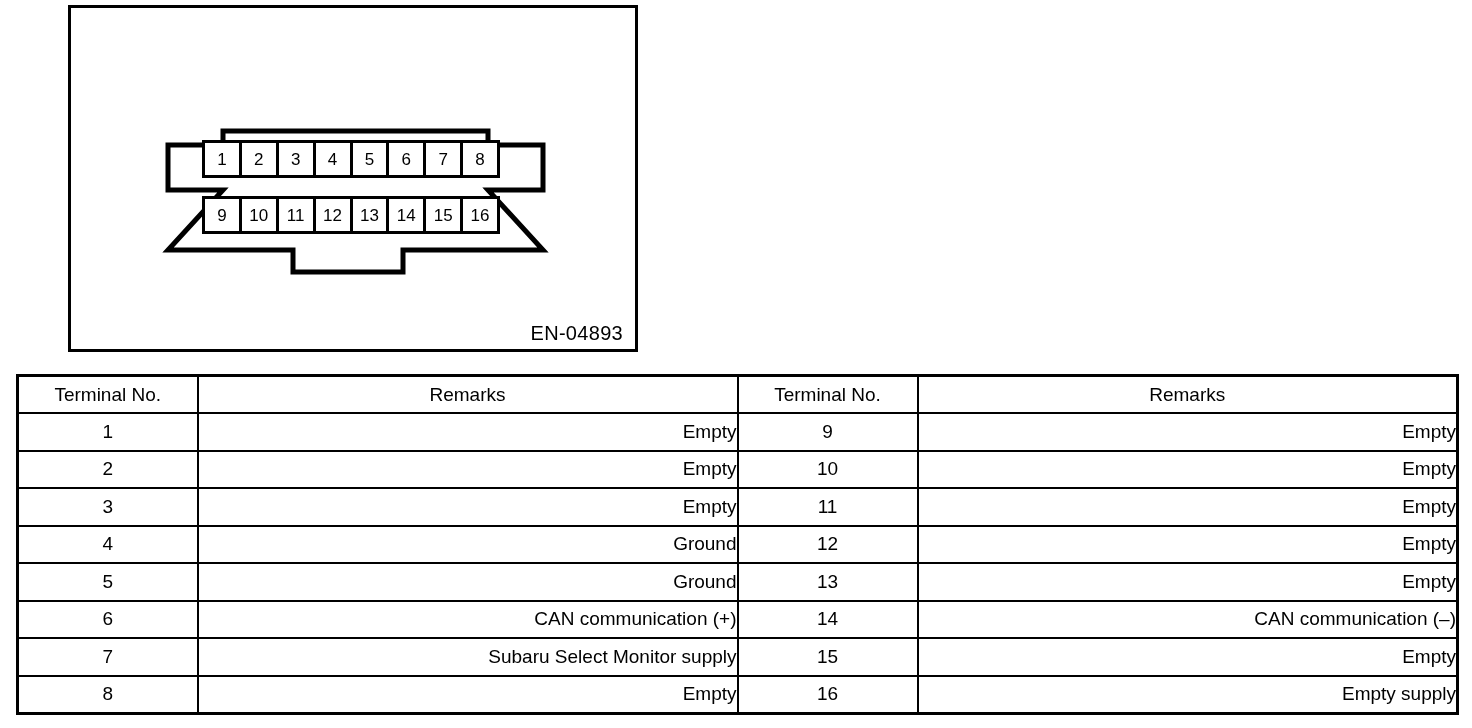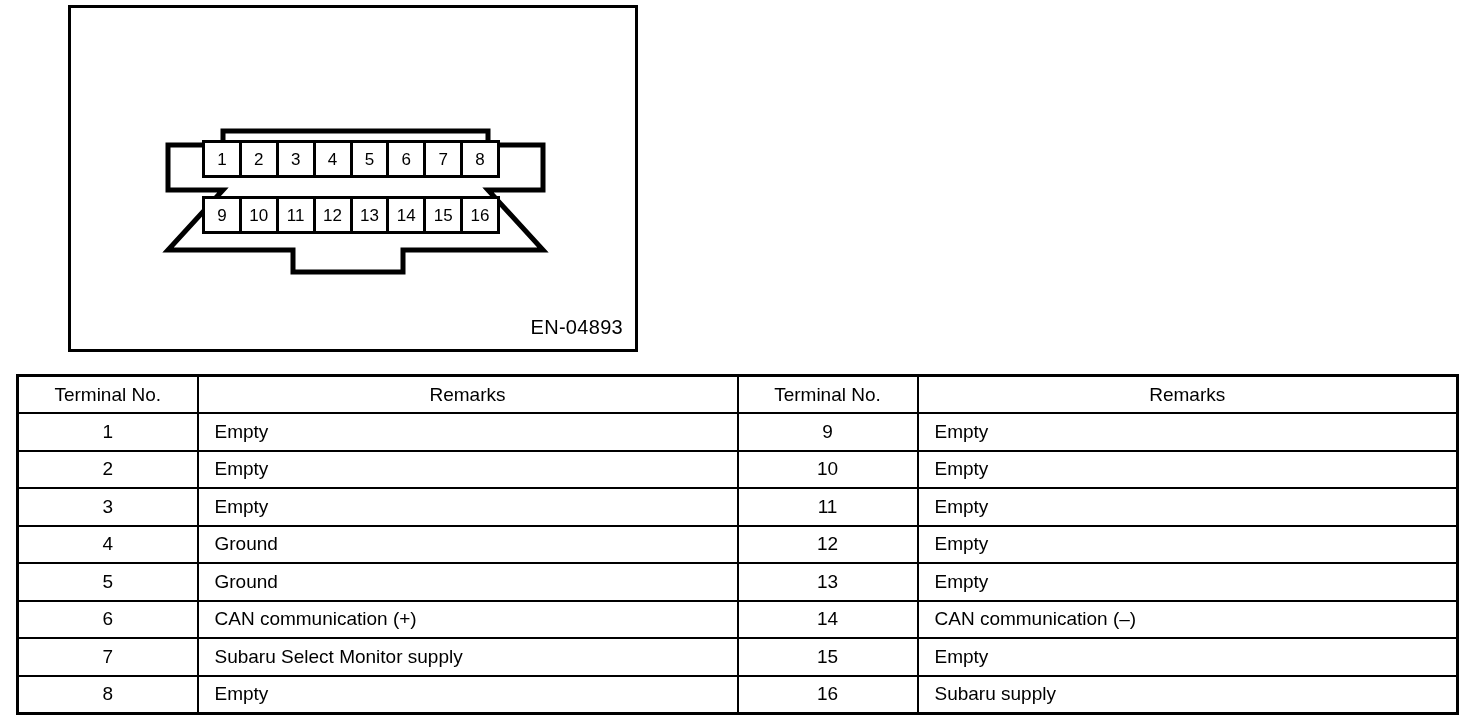--- a/index.html
+++ b/index.html
@@ -74,21 +74,21 @@
     font-size: 17px;
     line-height: 1;
     background: #fff;
   }
   .pin-cell:last-child { border-right: none; }
 
   
   #figure-caption {
     position: absolute;
     right: 12px;
-    bottom: 10px;
+    bottom: 4px;
     font-size: 20px;
     letter-spacing: 0.3px;
     white-space: nowrap;
   }
 
   
   #terminal-table-wrap {
     position: absolute;
     left: 16px;
     top: 374px;
@@ -109,21 +109,21 @@
     box-sizing: border-box;
     vertical-align: middle;
     white-space: nowrap;
     overflow: hidden;
   }
   table.pinout td.num {
     text-align: center;
     padding-left: 0;
   }
   table.pinout td.remark {
-    text-align: left;
+    text-align: right;
     padding-left: 16px;
   }
   table.pinout th {
     border: 2px solid #000;
     height: 37.5px;
     padding: 0;
     box-sizing: border-box;
     font-weight: normal;
     text-align: center;
     vertical-align: middle;
@@ -247,17 +247,17 @@
       <tr>
         <td class="num">7</td>
         <td class="remark">Subaru Select Monitor supply</td>
         <td class="num">15</td>
         <td class="remark">Empty</td>
       </tr>
       <tr>
         <td class="num">8</td>
         <td class="remark">Empty</td>
         <td class="num">16</td>
-        <td class="remark">Subaru supply</td>
+        <td class="remark">Empty supply</td>
       </tr>
     </tbody>
   </table>
 </div>
 
 </body></html>

